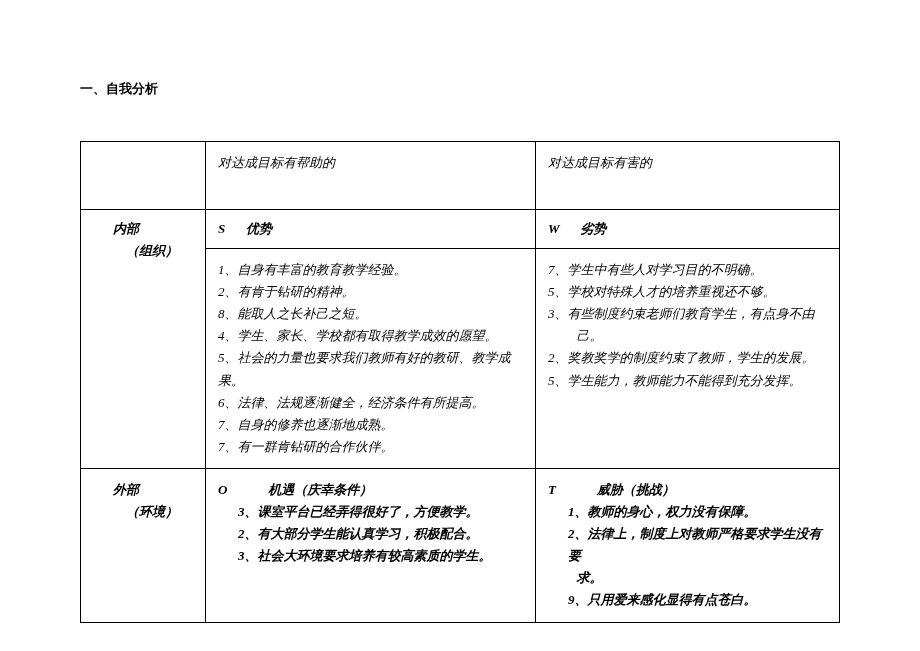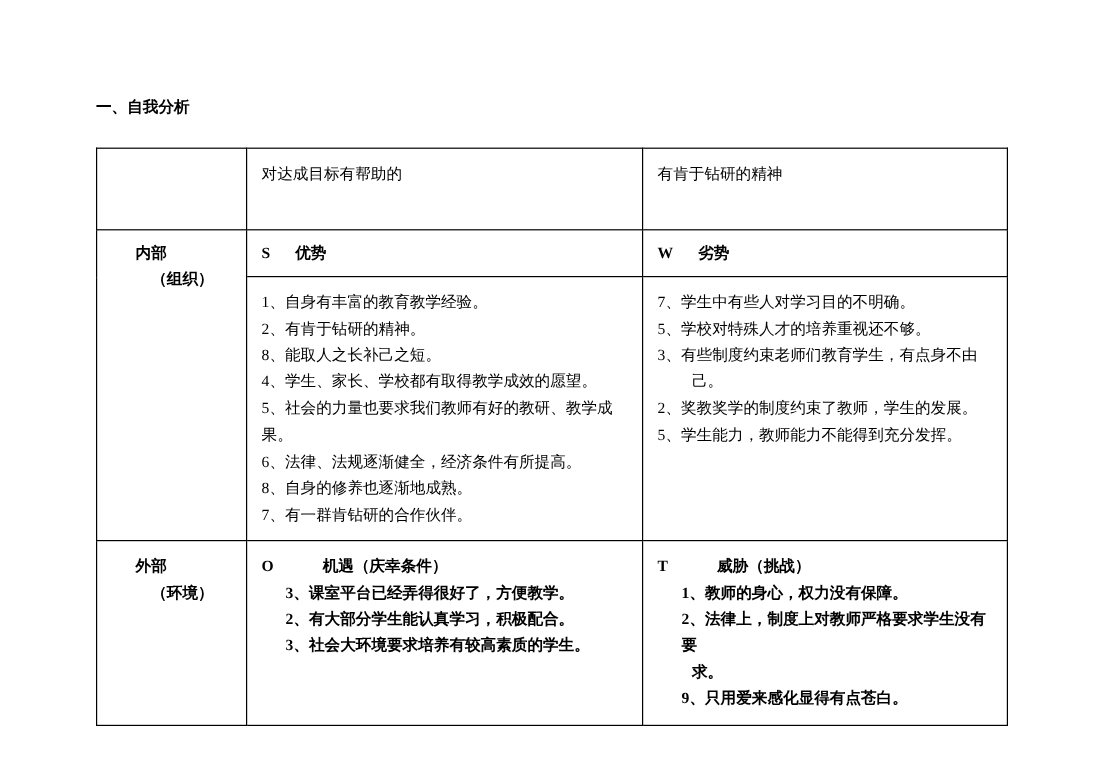--- a/index.html
+++ b/index.html
@@ -12,27 +12,28 @@
       font-family: "SimSun", "宋体", serif;
       font-size: 13px;
       color: #000000;
       width: 920px;
       height: 651px;
       padding: 80px 80px 0 80px;
       position: relative;
     }
     .section-title {
       font-weight: bold;
-      margin-bottom: 25px;
+      margin-bottom: 43px;
       font-size: 13px;
     }
     table {
       border-collapse: collapse;
       width: 100%;
       table-layout: fixed;
+      font-style: italic;
     }
     td {
       border: 1px solid #000000;
       vertical-align: top;
       padding: 10px 12px;
       line-height: 1.7;
     }
     col.col-first {
       width: 125px;
     }
@@ -81,21 +82,21 @@
   <colgroup>
     <col class="col-first">
     <col class="col-mid">
     <col class="col-last">
   </colgroup>
 
   <tbody>
       <tr class="header-row">
     <td></td>
     <td>对达成目标有帮助的</td>
-    <td>有肯于钻研的精神</td>
+    <td>对达成目标有害的</td>
   </tr>
 
   <tr class="label-row">
     <td rowspan="2">
       <span class="bold">内部</span><br>
       <span class="bold">　<span>（组织）</span></span>
     </td>
     <td>
       <span class="swot-label">S</span><span class="letter-gap"></span><span class="swot-label">优势</span>
     </td>
@@ -106,21 +107,21 @@
 
   <tr>
     <td>
       <div class="cell-list">
         <span class="item">1、自身有丰富的教育教学经验。</span>
         <span class="item">2、有肯于钻研的精神。</span>
         <span class="item">8、能取人之长补己之短。</span>
         <span class="item">4、学生、家长、学校都有取得教学成效的愿望。</span>
         <span class="item">5、社会的力量也要求我们教师有好的教研、教学成果。</span>
         <span class="item">6、法律、法规逐渐健全，经济条件有所提高。</span>
-        <span class="item">8、自身的修养也逐渐地成熟。</span>
+        <span class="item">7、自身的修养也逐渐地成熟。</span>
         <span class="item">7、有一群肯钻研的合作伙伴。</span>
       </div>
     </td>
     <td>
       <div class="cell-list">
         <span class="item">7、学生中有些人对学习目的不明确。</span>
         <span class="item">5、学校对特殊人才的培养重视还不够。</span>
         <span class="item">3、有些制度约束老师们教育学生，有点身不由</span>
         <span class="indent-sub">己。</span>
         <span class="item">2、奖教奖学的制度约束了教师，学生的发展。</span>

